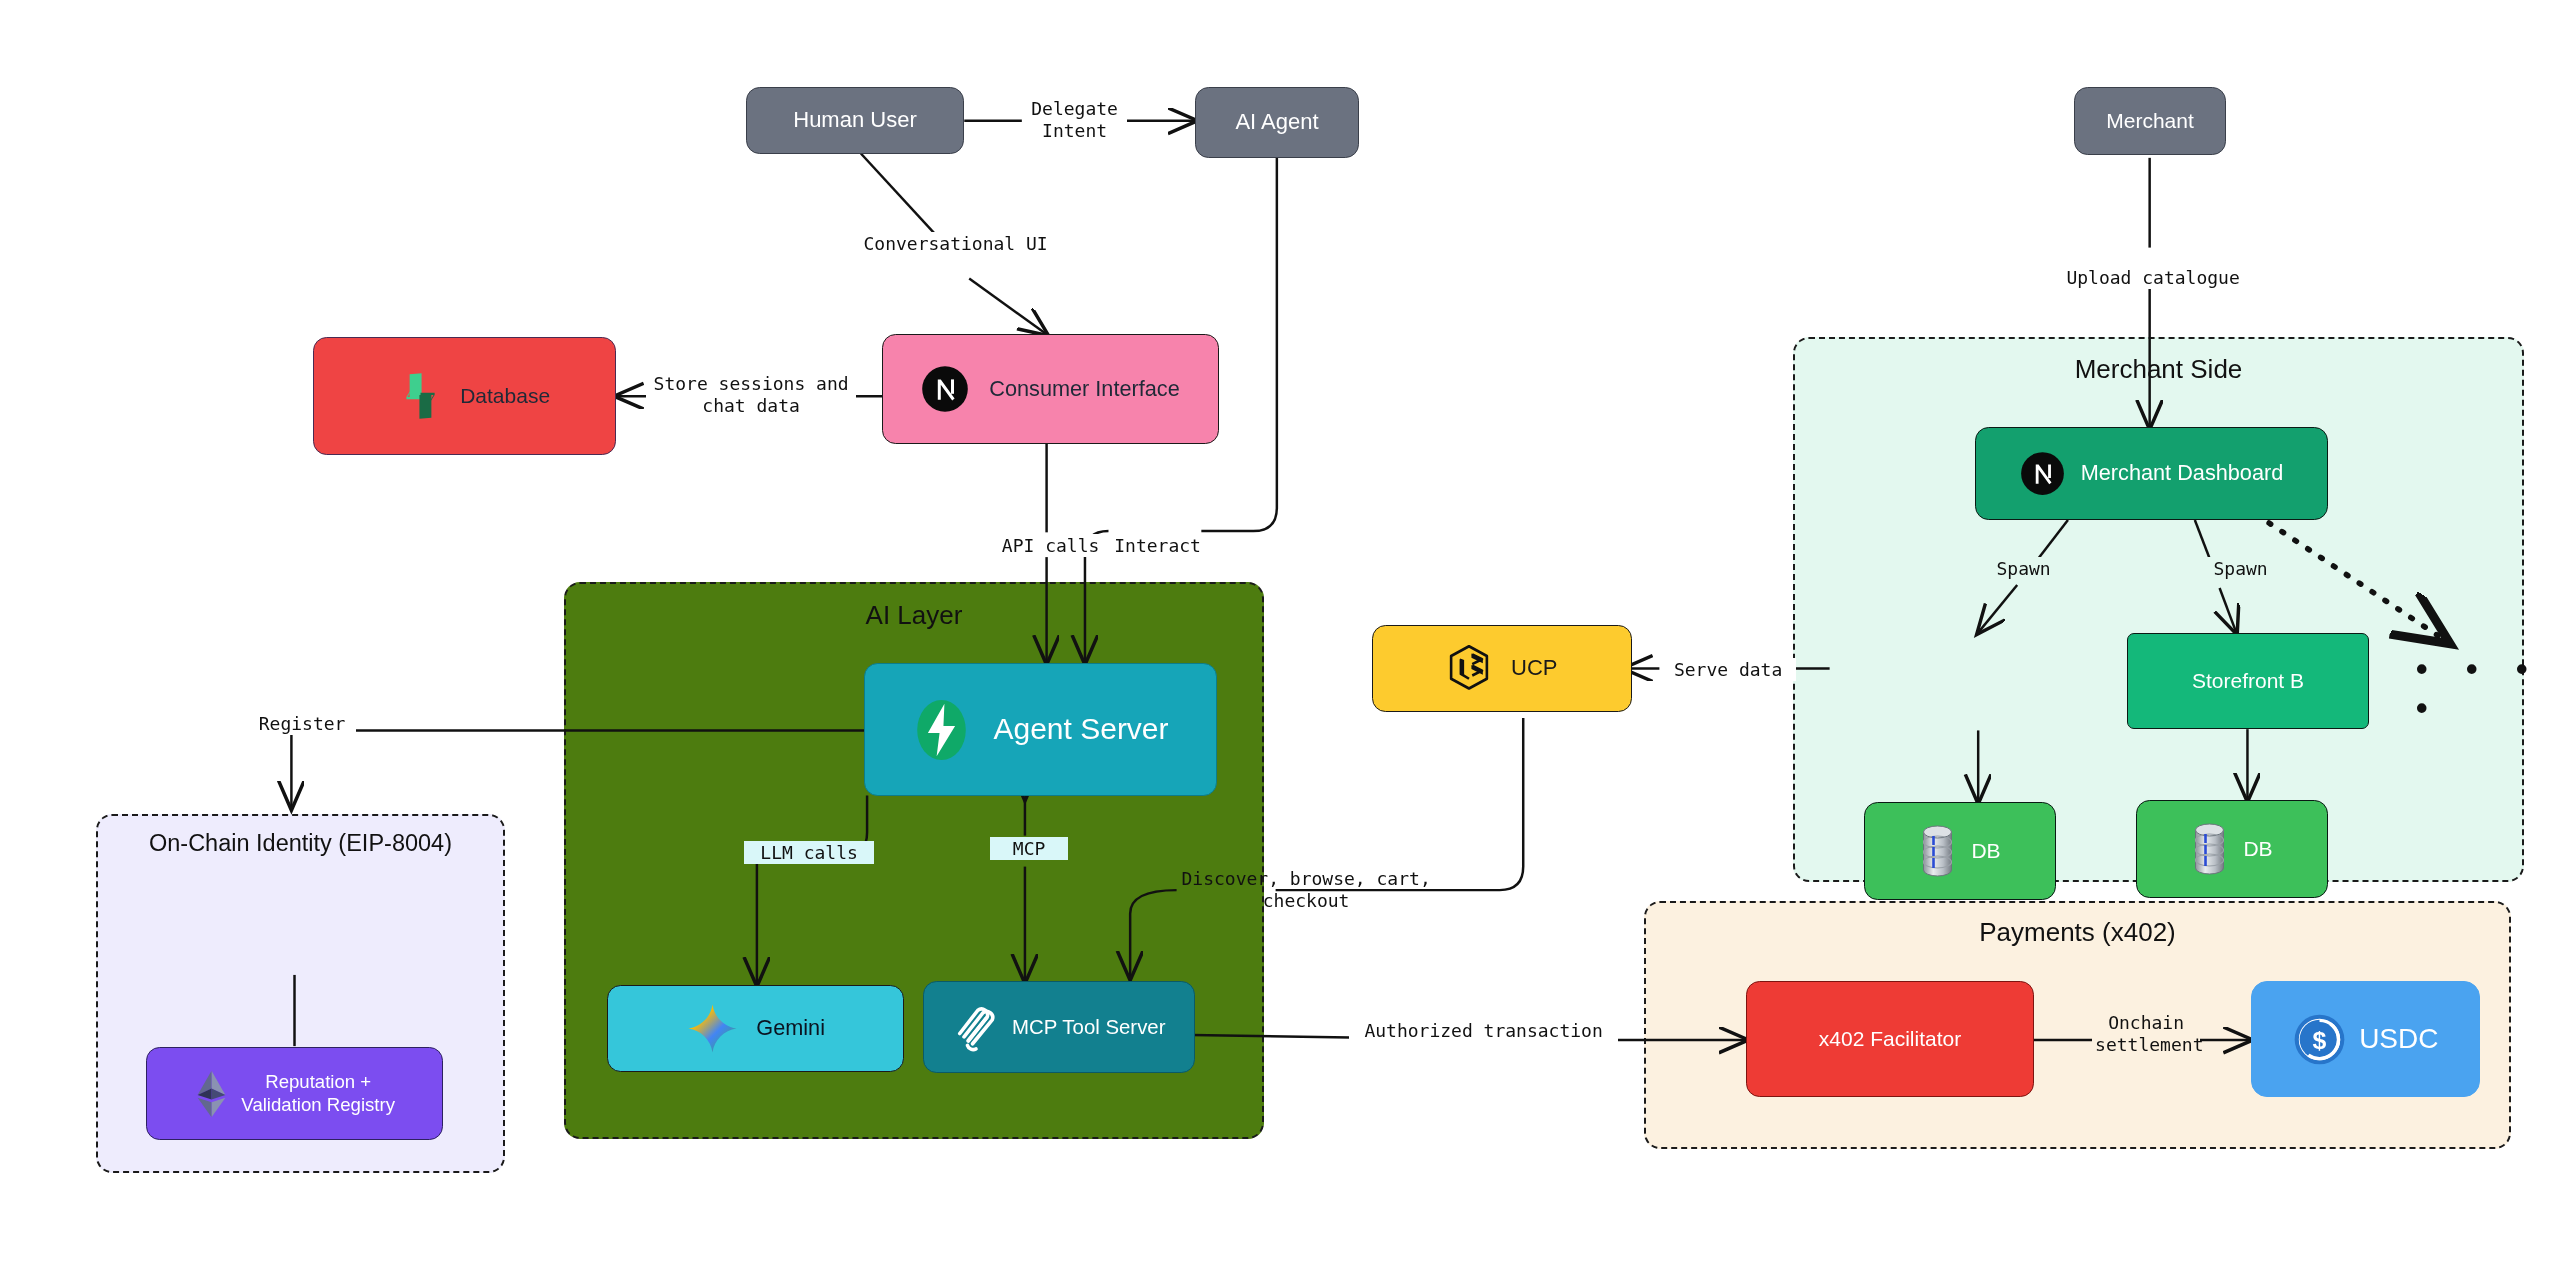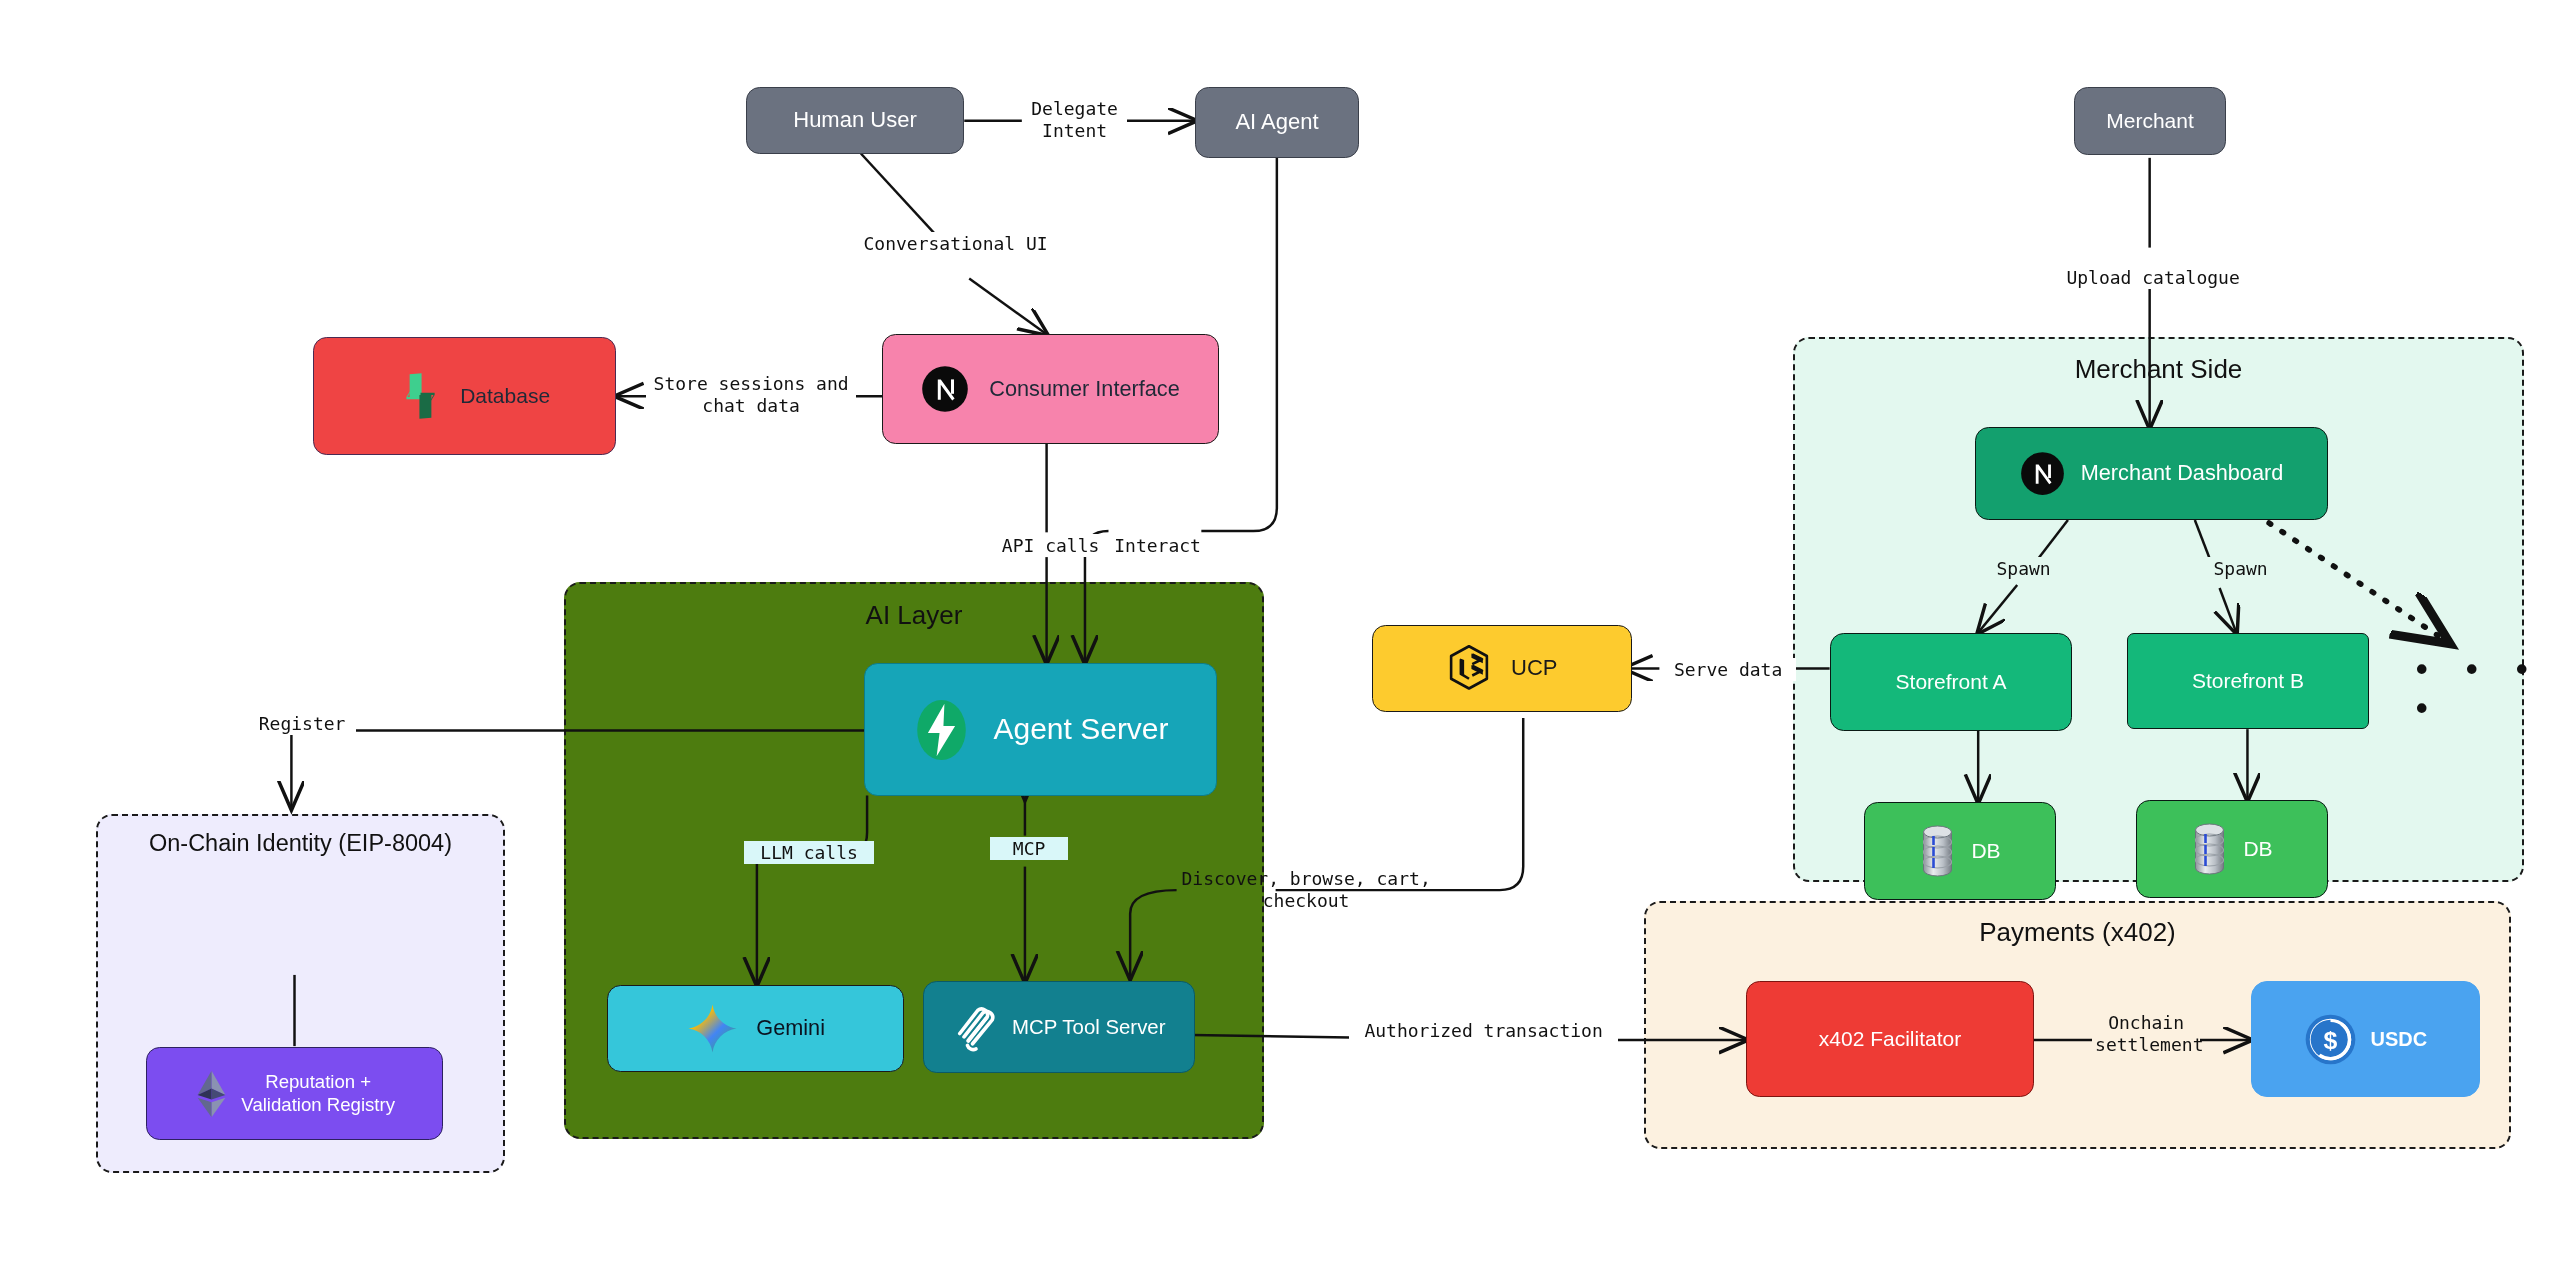--- a/index.html
+++ b/index.html
@@ -277,23 +277,20 @@
     <span class="ico">
       <svg width="45" height="45" viewBox="0 0 80 80">
         <circle cx="40" cy="40" r="38" fill="#0a0a0a"></circle>
         <path d="M28,58 L28,24 L33,24 L56,56 L52,59 L33,33 L33,58 Z" fill="#ffffff"></path>
         <rect x="50" y="24" width="5" height="24" fill="#ffffff"></rect>
       </svg>
     </span>
     <span class="lbl" style="font-size:21.7px;">Merchant Dashboard</span>
   </div>
 
-  <div class="node green3" style="left:1830px;top:633px;width:242px;height:98px;">
-    <span class="lbl" style="font-size:21px;">Storefront A</span>
-  </div>
 
   <div class="node green3" style="left:2127px;top:633px;width:242px;height:96px;border-radius:7px;">
     <span class="lbl" style="font-size:21px;">Storefront B</span>
   </div>
 
   <div class="node green2" style="left:1864px;top:802px;width:192px;height:98px;gap:15px;">
     <span class="ico">
       <svg width="37" height="52" viewBox="0 0 36 52">
         <defs>
           <linearGradient id="dbg" x1="0" y1="0" x2="1" y2="0">
@@ -335,21 +332,21 @@
   <div class="node blue" style="left:2251px;top:981px;width:229px;height:116px;gap:13.6px;">
     <span class="ico">
       <svg width="53" height="53" viewBox="0 0 64 64">
         <circle cx="32" cy="32" r="30" fill="#2775ca"></circle>
         <circle cx="32" cy="32" r="23" fill="none" stroke="#ffffff" stroke-width="4"></circle>
         <path d="M32,8 A24,24 0 0 0 32,56" fill="#2775ca"></path>
         <circle cx="32" cy="32" r="23" fill="none" stroke="#ffffff" stroke-width="4" stroke-dasharray="72 72" transform="rotate(-55 32 32)"></circle>
         <text x="32" y="43" font-family="'Liberation Sans',sans-serif" font-size="30" font-weight="bold" fill="#ffffff" text-anchor="middle">$</text>
       </svg>
     </span>
-    <span class="lbl" style="font-size:20px;font-weight:bold;">USDC</span>
+    <span class="lbl" style="font-size:28px;">USDC</span>
   </div>
 
   <div class="elabel" style="left:1022px;top:97px;width:99px;">Delegate
 Intent</div>
 
   <div class="elabel" style="left:847px;top:232px;width:211px;">Conversational UI</div>
 
   <div class="elabel" style="left:646px;top:372px;width:204px;">Store sessions and
 chat data</div>
 

